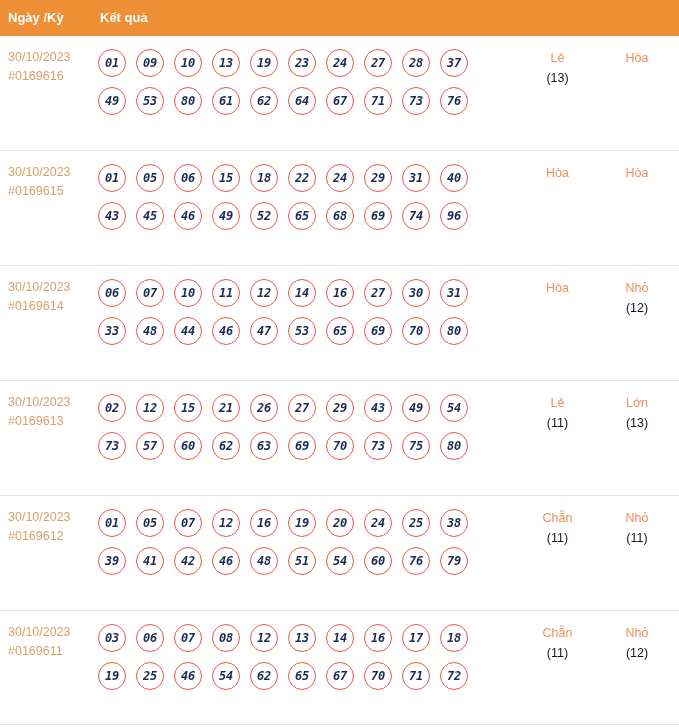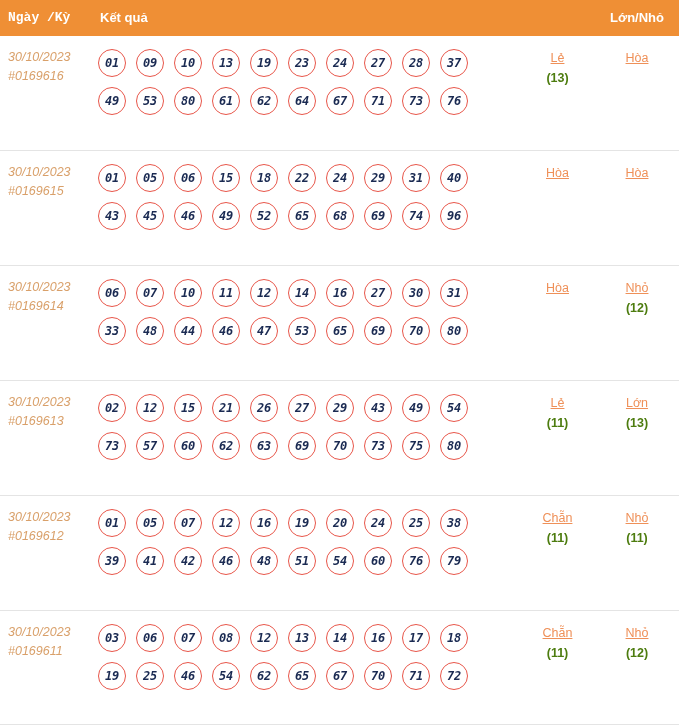--- a/index.html
+++ b/index.html
@@ -18,21 +18,21 @@
     position:relative;
   }
   .th{
     position:absolute;
     top:0;height:36px;line-height:36px;
     color:#ffffff;
     font-size:13px;
     font-weight:bold;
     white-space:nowrap;
   }
-  .th-date{left:8px;font-family:Liberation Mono, monospace;}
+  .th-date{left:8px;}
   .th-result{left:100px;}
   .th-oddeven{left:510px;width:95px;text-align:center;}
   .th-bigsmall{left:597px;width:80px;text-align:center;}
 
   
   .row{
     position:relative;
     height:115px;
     border-bottom:1px solid #e4e4e4;
     box-sizing:border-box;
@@ -43,21 +43,21 @@
   .cell-date{
     position:absolute;
     left:8px;top:12px;
     width:84px;
     font-size:12.5px;
     line-height:19px;
     color:#d9a06a;
     white-space:nowrap;
   }
   .cell-date .date-line,
-  .cell-date .issue-line{display:block;font-style:italic;}
+  .cell-date .issue-line{display:block;}
 
   .cell-result{
     position:absolute;
     left:98px;top:8px;
     width:400px;
   }
   .ball-row{
     height:38px;
     display:flex;
     align-items:center;
@@ -84,33 +84,32 @@
   .cell-stat{
     position:absolute;
     top:12px;
     text-align:center;
     font-size:12.5px;
     line-height:20px;
     color:#ef9058;
   }
   .cell-oddeven{left:510px;width:95px;}
   .cell-bigsmall{left:597px;width:80px;}
-  .stat-label{display:block;text-decoration:underline;}
-  .stat-count{display:block;color:#4d7c0f;font-weight:bold;}
+  .stat-label{display:block;}
+  .stat-count{display:block;color:#0f172a;}
   .stat-count:empty{display:none;}
 </style>
 </head>
 <body>
 
 <div class="table-wrap">
 
   <div class="thead">
     <div class="th th-date">Ngày /Kỳ</div>
     <div class="th th-result">Kết quả</div>
-    <div class="th th-bigsmall">Lớn/Nhỏ</div>
   </div>
 
   <div id="rows-container">
       <div class="row">
         <div class="cell-date">
           <span class="date-line">30/10/2023</span>
           <span class="issue-line">#0169616</span>
         </div>
         <div class="cell-result">
           <div class="ball-row">

